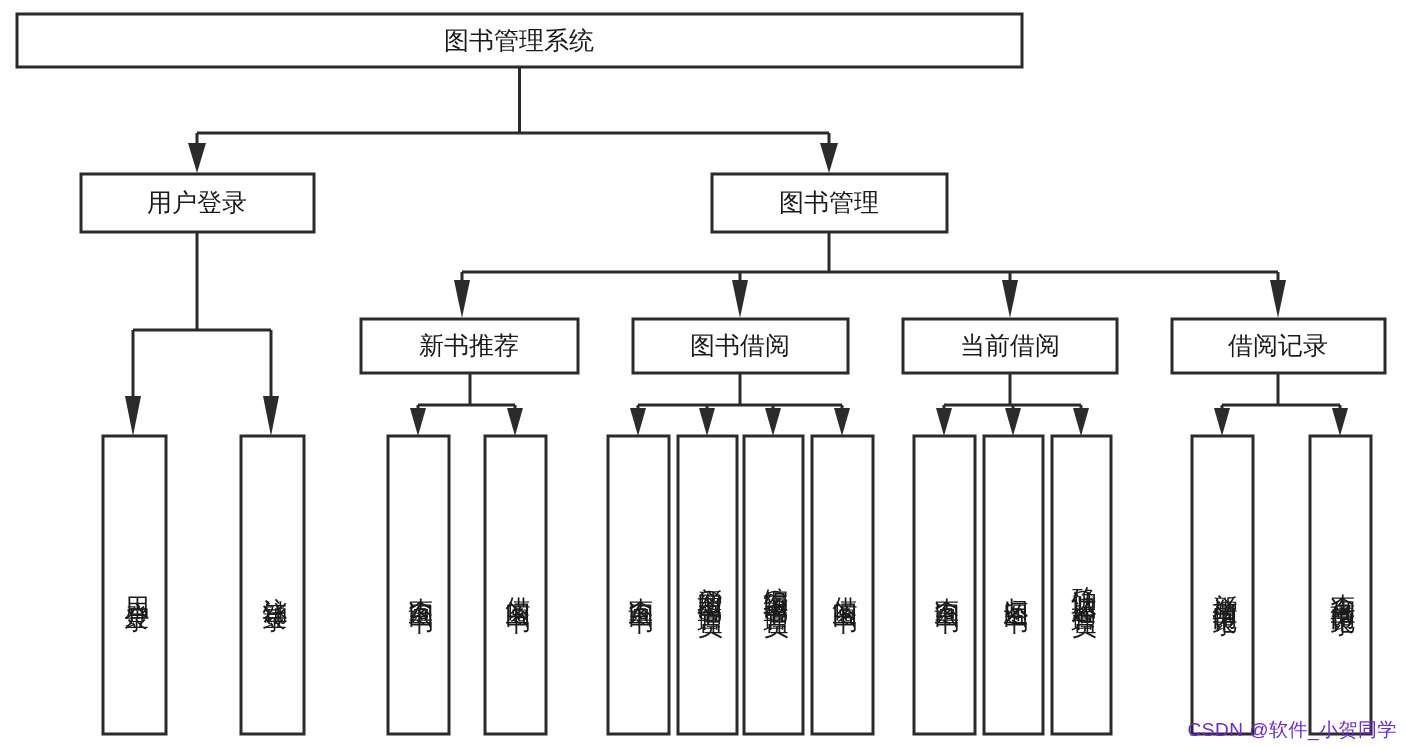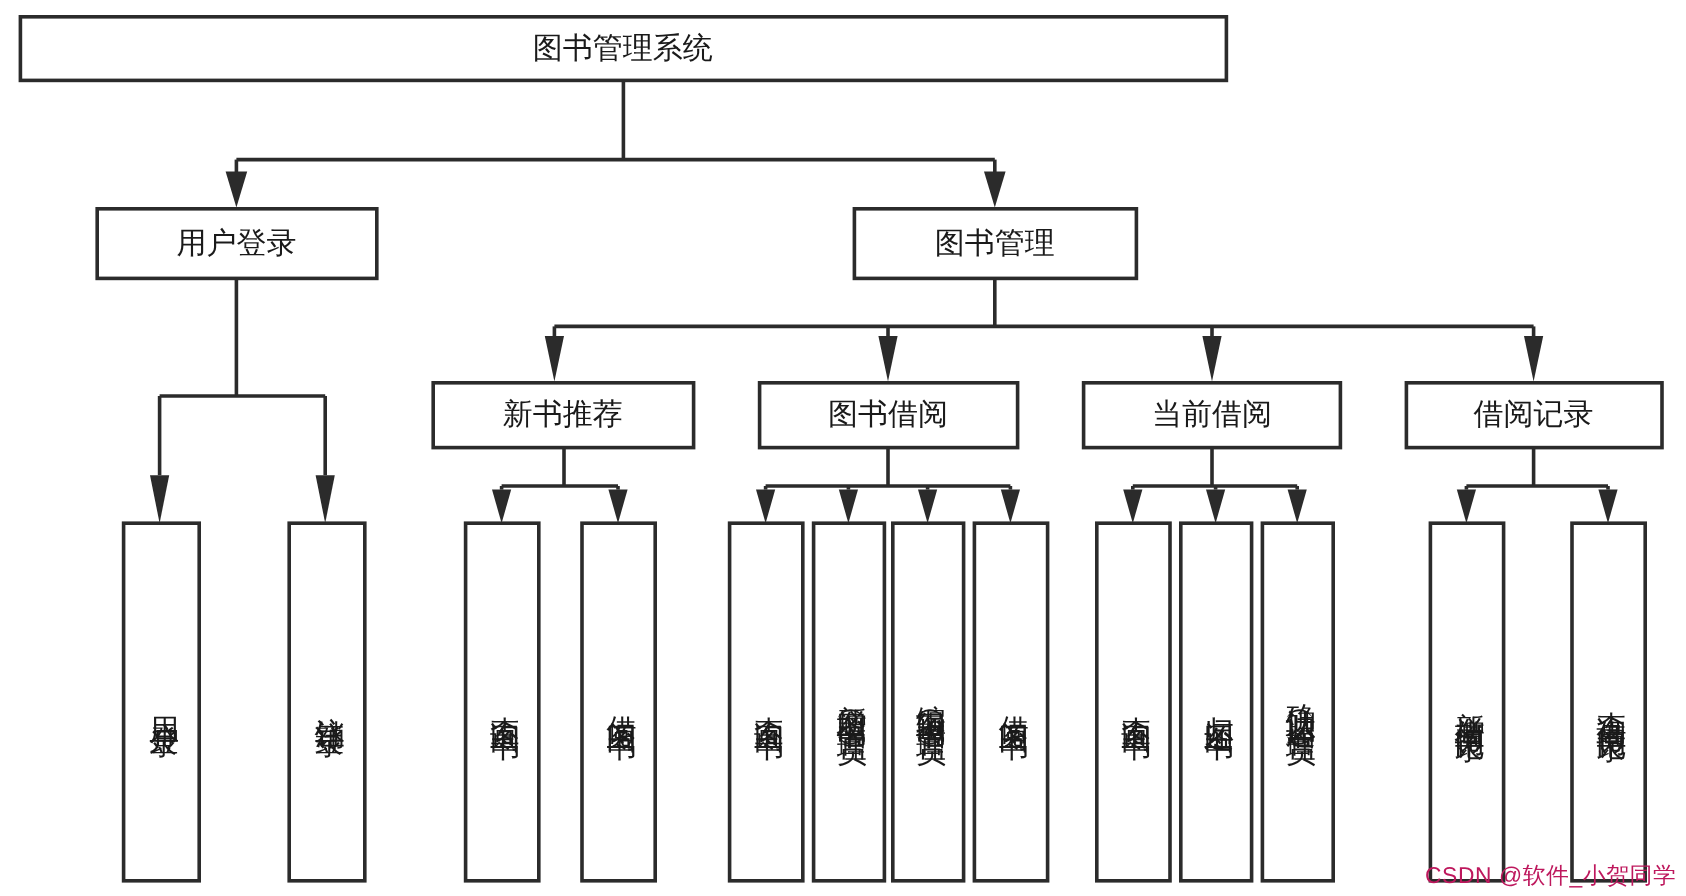--- a/index.html
+++ b/index.html
@@ -57,21 +57,21 @@
     writing-mode: vertical-rl;
     text-orientation: upright;
     letter-spacing: 4px;
   }
   .watermark-text {
     position: absolute;
     right: 8px;
     bottom: 4px;
     font-family: "Liberation Sans", "DejaVu Sans", sans-serif;
     font-size: 19px;
-    color: #be185d;
+    color: #6d28d9;
     white-space: nowrap;
     letter-spacing: 0.5px;
     pointer-events: none;
   }
 </style>
 </head>
 <body>
 
 <div id="diagram-root">
 

